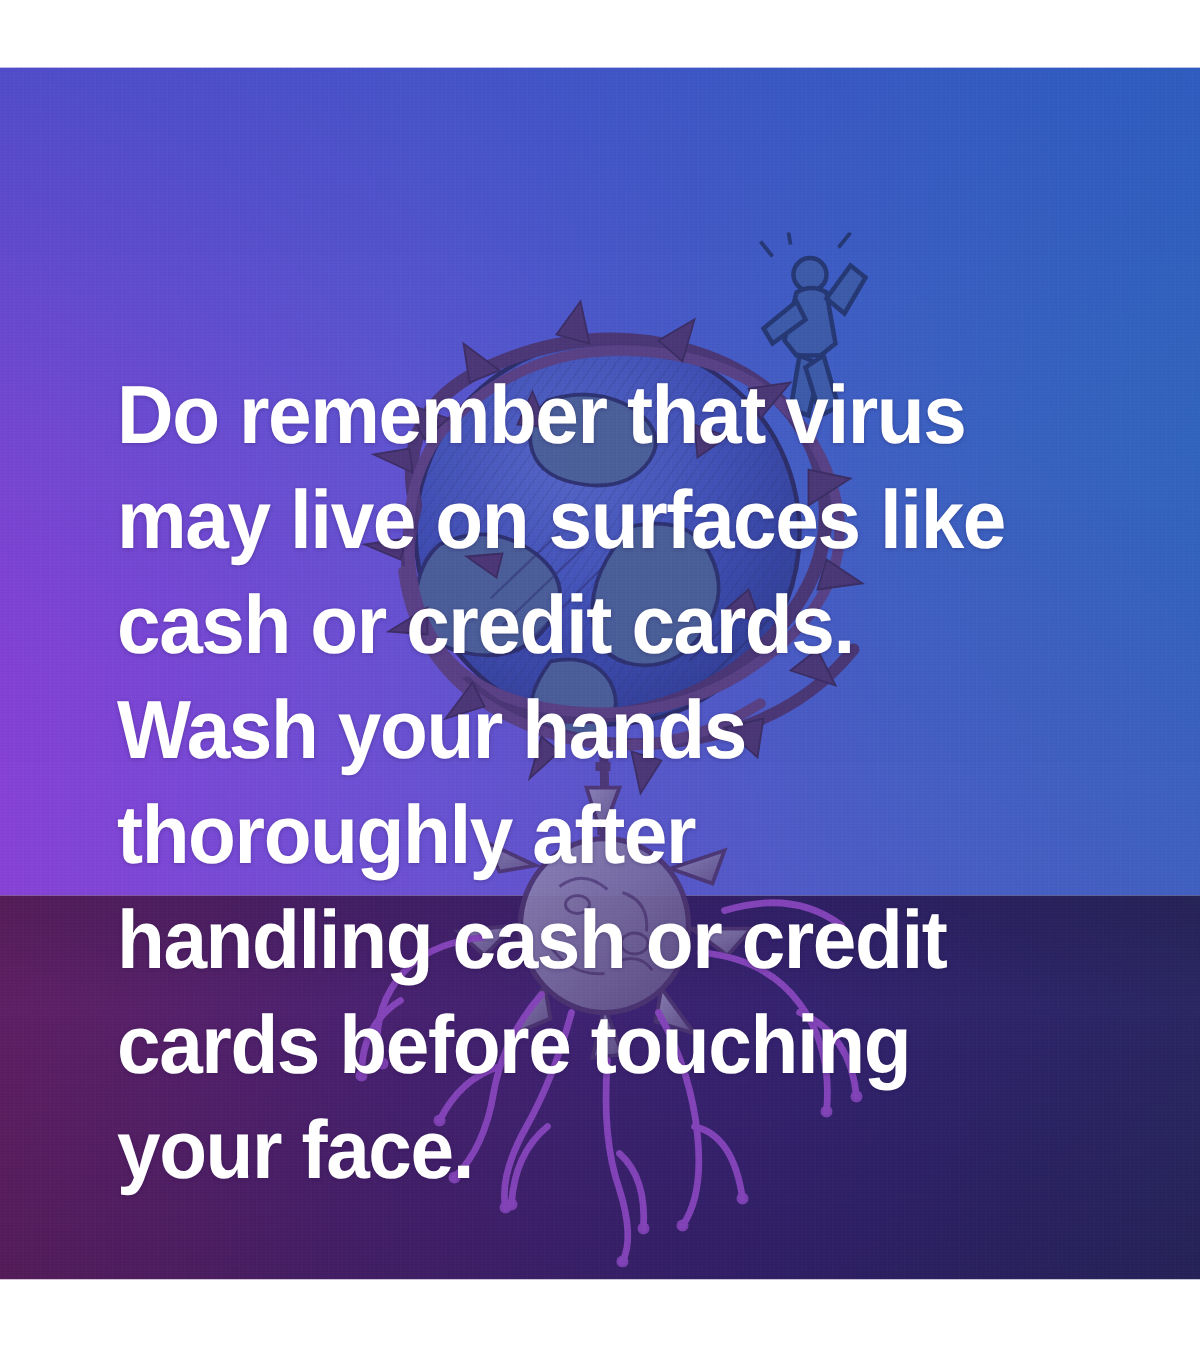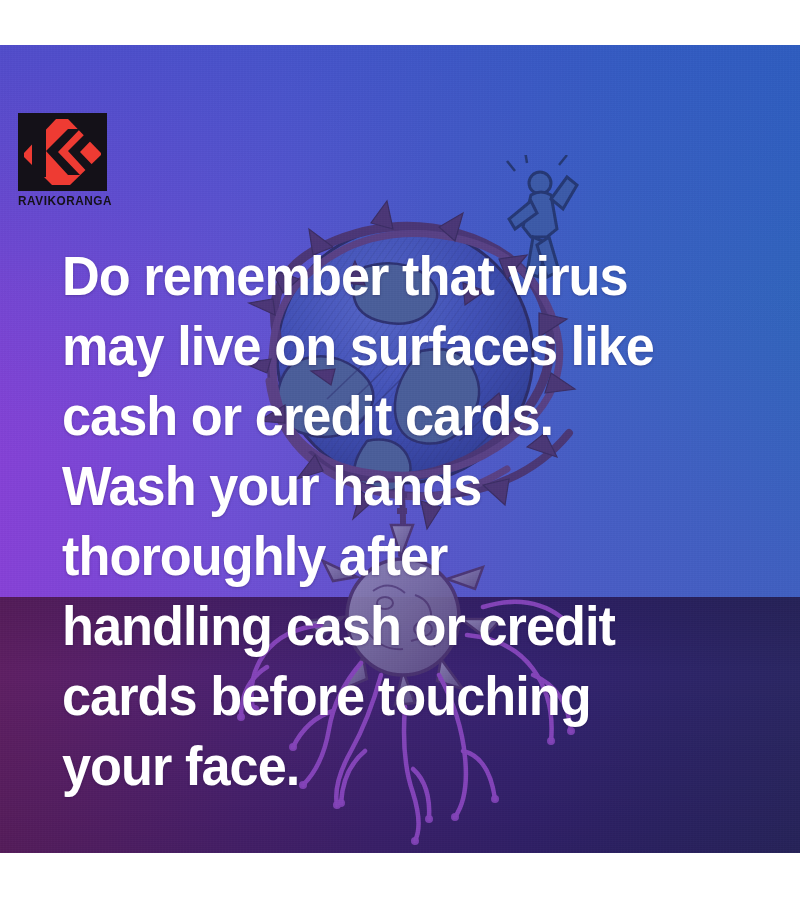--- a/index.html
+++ b/index.html
@@ -119,21 +119,21 @@
     color: #141118;
     line-height: 1;
     transform: scaleX(0.94);
     transform-origin: left center;
     white-space: nowrap;
   }
 
   
   .headline {
     position: absolute;
-    left: 62px;
+    left: 78px;
     top: 196px;
     width: 680px;
   }
   .headline .line {
     color: #ffffff;
     font-family: "Liberation Sans", sans-serif;
     font-weight: 700;
     font-size: 55px;
     line-height: 70px;
     letter-spacing: -1.0px;
@@ -287,44 +287,20 @@
           <circle cx="336" cy="586" r="4"></circle>
             <circle cx="356" cy="576" r="4"></circle>
           <circle cx="26" cy="562" r="4"></circle>
             <circle cx="40" cy="554" r="4"></circle>
         </g>
       </svg>
     </div>
 
     <div class="grain"></div>
 
-    <div class="logo-block">
-      <div class="logo-mark">
-        <svg viewBox="0 0 89 78" xmlns="http://www.w3.org/2000/svg">
-          <rect x="0" y="0" width="89" height="78" fill="#ee3b33"></rect>
-
-          <path d="M0 0 h89 v6 h-89 z" fill="#141118"></path>
-          <path d="M0 72 h89 v6 h-89 z" fill="#141118"></path>
-          <path d="M0 0 h6 v78 h-6 z" fill="#141118"></path>
-          <path d="M83 0 h6 v78 h-6 z" fill="#141118"></path>
-
-          <path d="M6 6 L38 6 L6 40 Z" fill="#141118"></path>
-          <path d="M83 6 L83 40 L50 6 Z" fill="#141118"></path>
-          <path d="M6 72 L6 44 L34 72 Z" fill="#141118"></path>
-          <path d="M83 72 L52 72 L83 42 Z" fill="#141118"></path>
-
-          <path d="M14 14 h14 v50 h-14 z" fill="#141118"></path>
-
-          <path d="M28 38 L50 16 L62 16 L40 39 L62 62 L50 62 Z" fill="#141118"></path>
-
-          <path d="M50 38 L72 16 L84 16 L62 39 L84 62 L72 62 Z" fill="#141118"></path>
-        </svg>
-      </div>
-      <div class="logo-word">RAVIKORANGA</div>
-    </div>
 
     <div class="headline">
       <div class="line">Do remember that virus</div>
       <div class="line">may live on surfaces like</div>
       <div class="line">cash or credit cards.</div>
       <div class="line">Wash your hands</div>
       <div class="line">thoroughly after</div>
       <div class="line">handling cash or credit</div>
       <div class="line">cards before touching</div>
       <div class="line">your face.</div>

